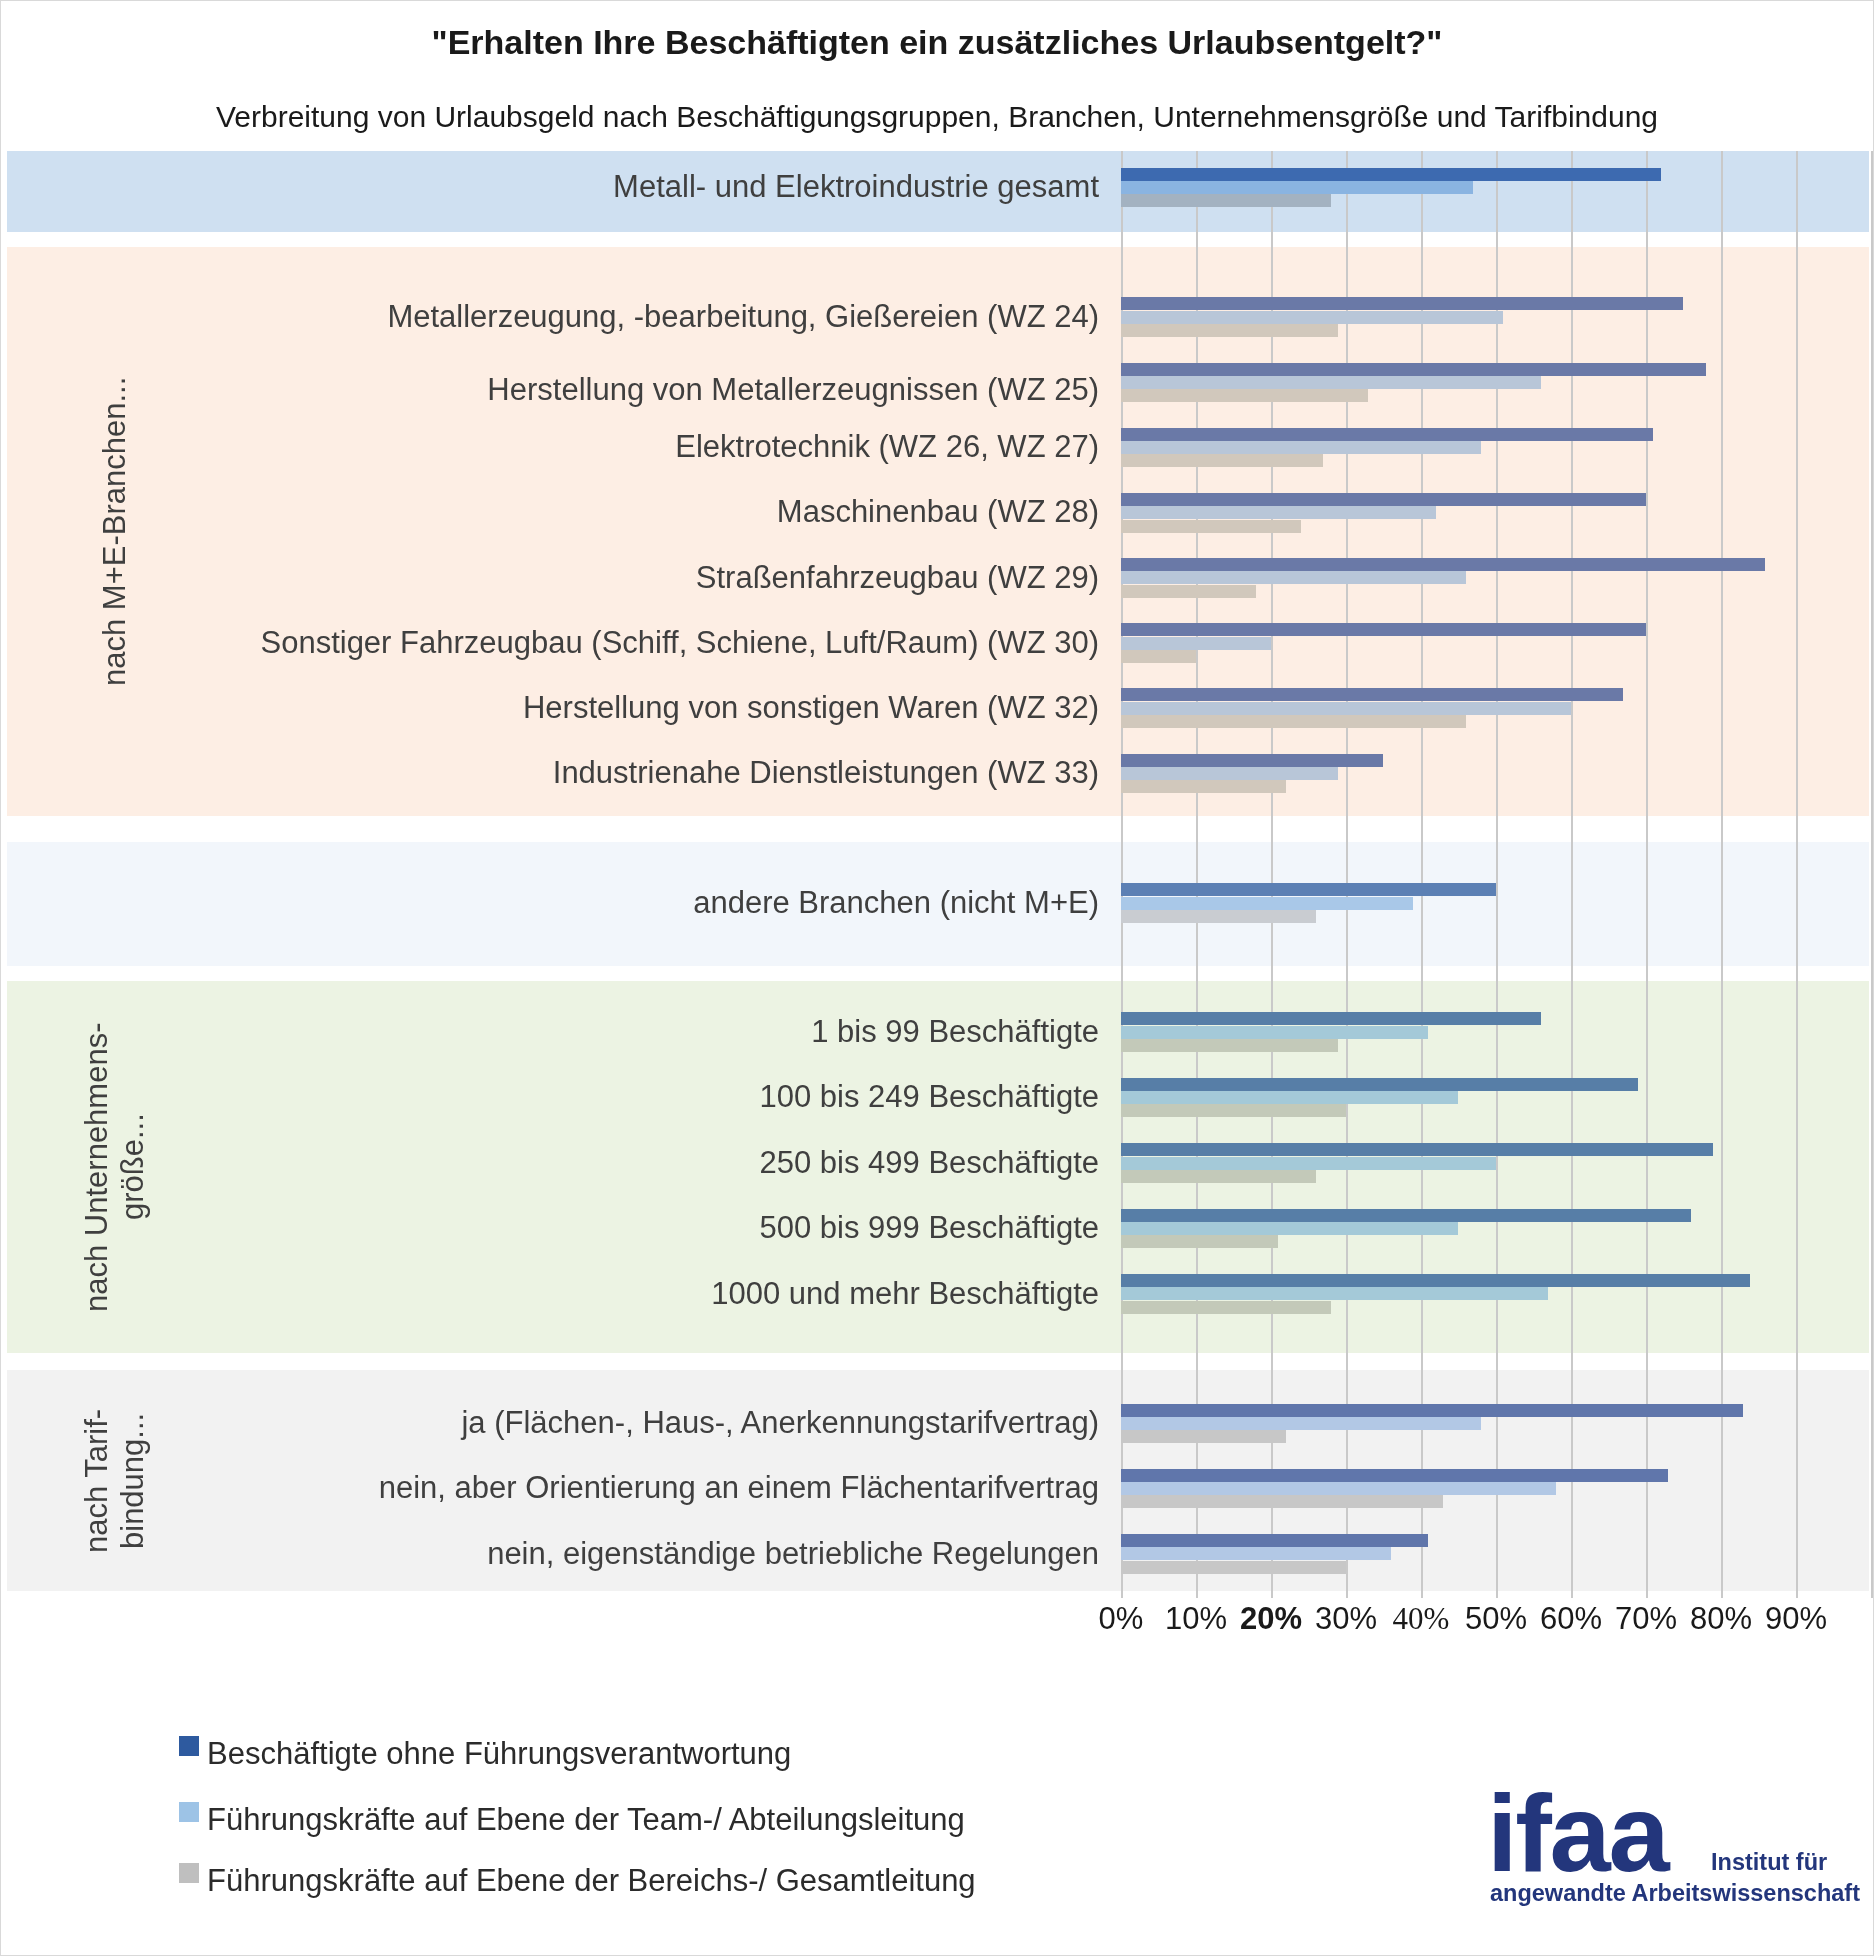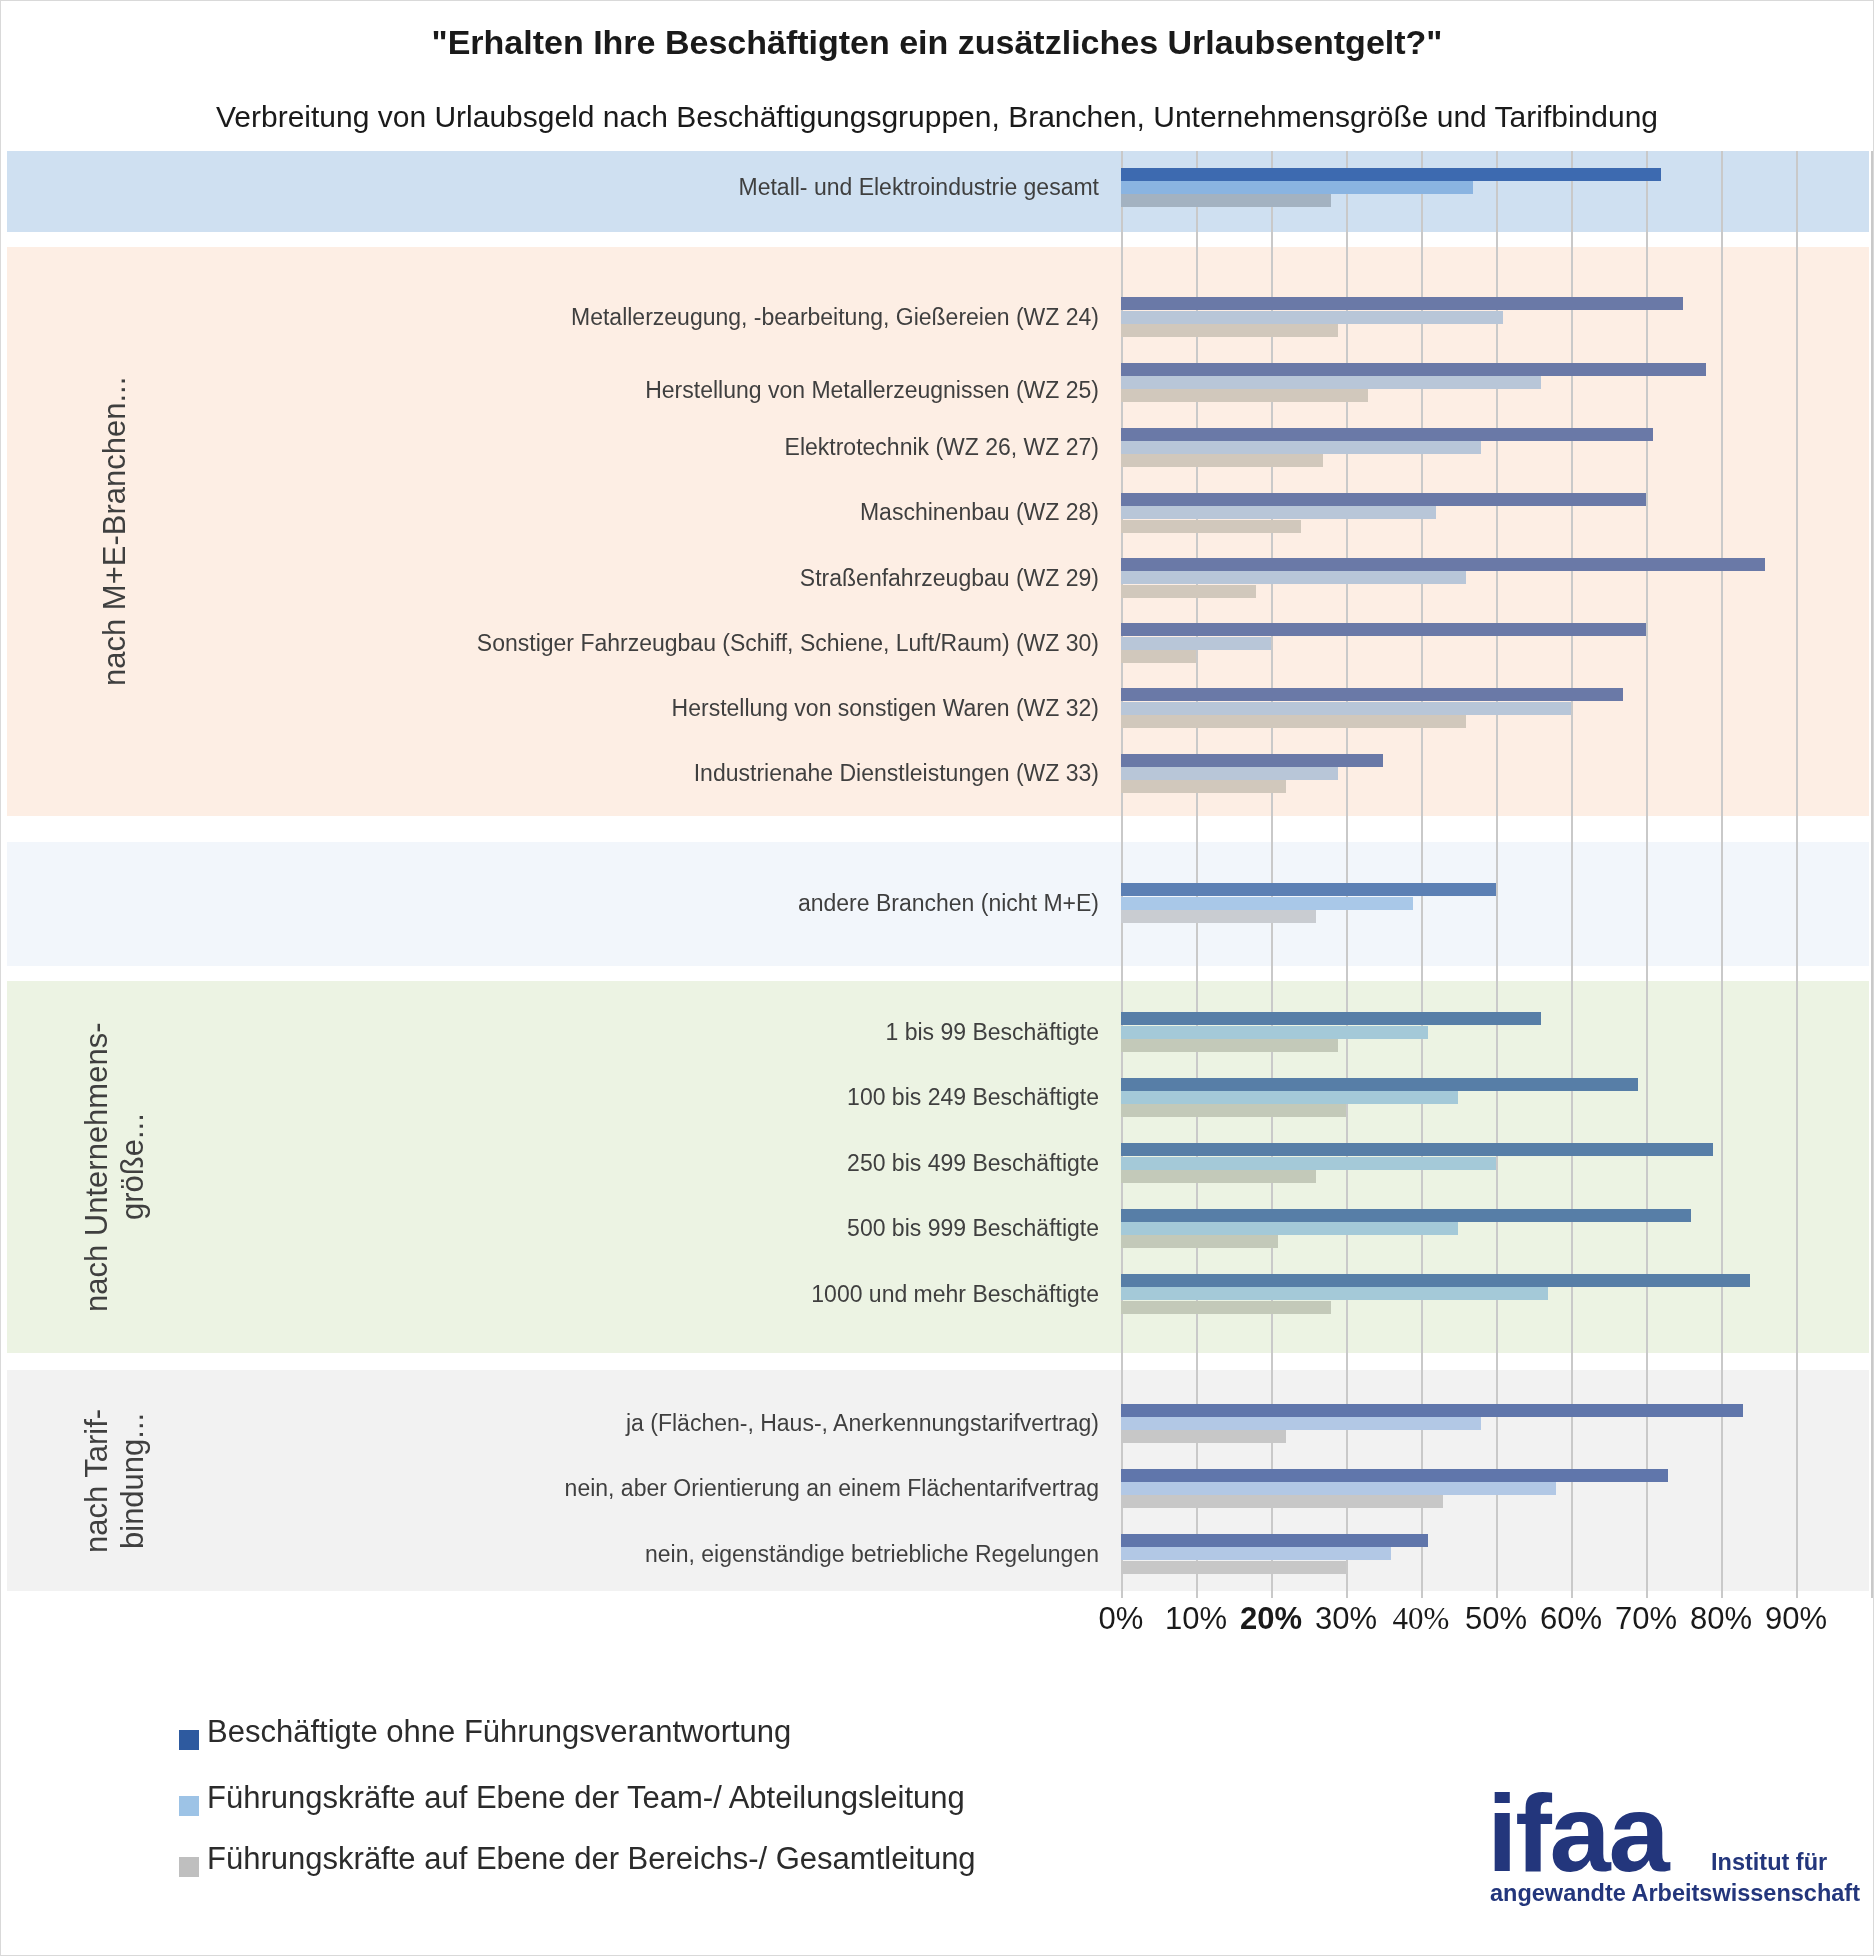--- a/index.html
+++ b/index.html
@@ -17,34 +17,34 @@
     text-align:center;font-size:34px;font-weight:bold;color:#1a1a1a;
   }
   .subtitle{
     position:absolute;left:0;top:99px;width:100%;
     text-align:center;font-size:30px;font-weight:400;color:#1a1a1a;
   }
   .band{position:absolute;left:6.3px;width:1862px;}
   .gridline{position:absolute;width:1.6px;background:#c9c9c9;}
   .bar{position:absolute;height:12.5px;}
   .row-label{
-    position:absolute;text-align:right;font-size:23px;color:#3f3f3f;
+    position:absolute;text-align:right;font-size:31px;color:#3f3f3f;
     white-space:nowrap;transform:translateY(-50%);
   }
   .side-label{
     position:absolute;display:flex;align-items:center;justify-content:center;
     font-size:31px;color:#3f3f3f;
     writing-mode:vertical-rl;transform:rotate(180deg);
     line-height:1.15;text-align:center;white-space:pre;
   }
   .axis-label{
     position:absolute;transform:translateX(-50%);
     font-size:31px;color:#1a1a1a;white-space:nowrap;
   }
-  .legend-item{position:absolute;display:flex;align-items:flex-end;}
+  .legend-item{position:absolute;display:flex;align-items:flex-start;margin-top:22px;}
   .legend-swatch{width:20.3px;height:20.3px;margin-right:7.8px;flex:0 0 auto;}
   .legend-label{font-size:31px;color:#2b2b2b;white-space:nowrap;}
   .logo-word{
     position:absolute;font-weight:bold;font-size:110px;letter-spacing:-2.3px;
     line-height:1;
   }
   .logo-sub1{position:absolute;font-size:23.5px;font-weight:bold;}
   .logo-sub2{position:absolute;font-size:23.5px;font-weight:bold;}
 </style>
 </head>

